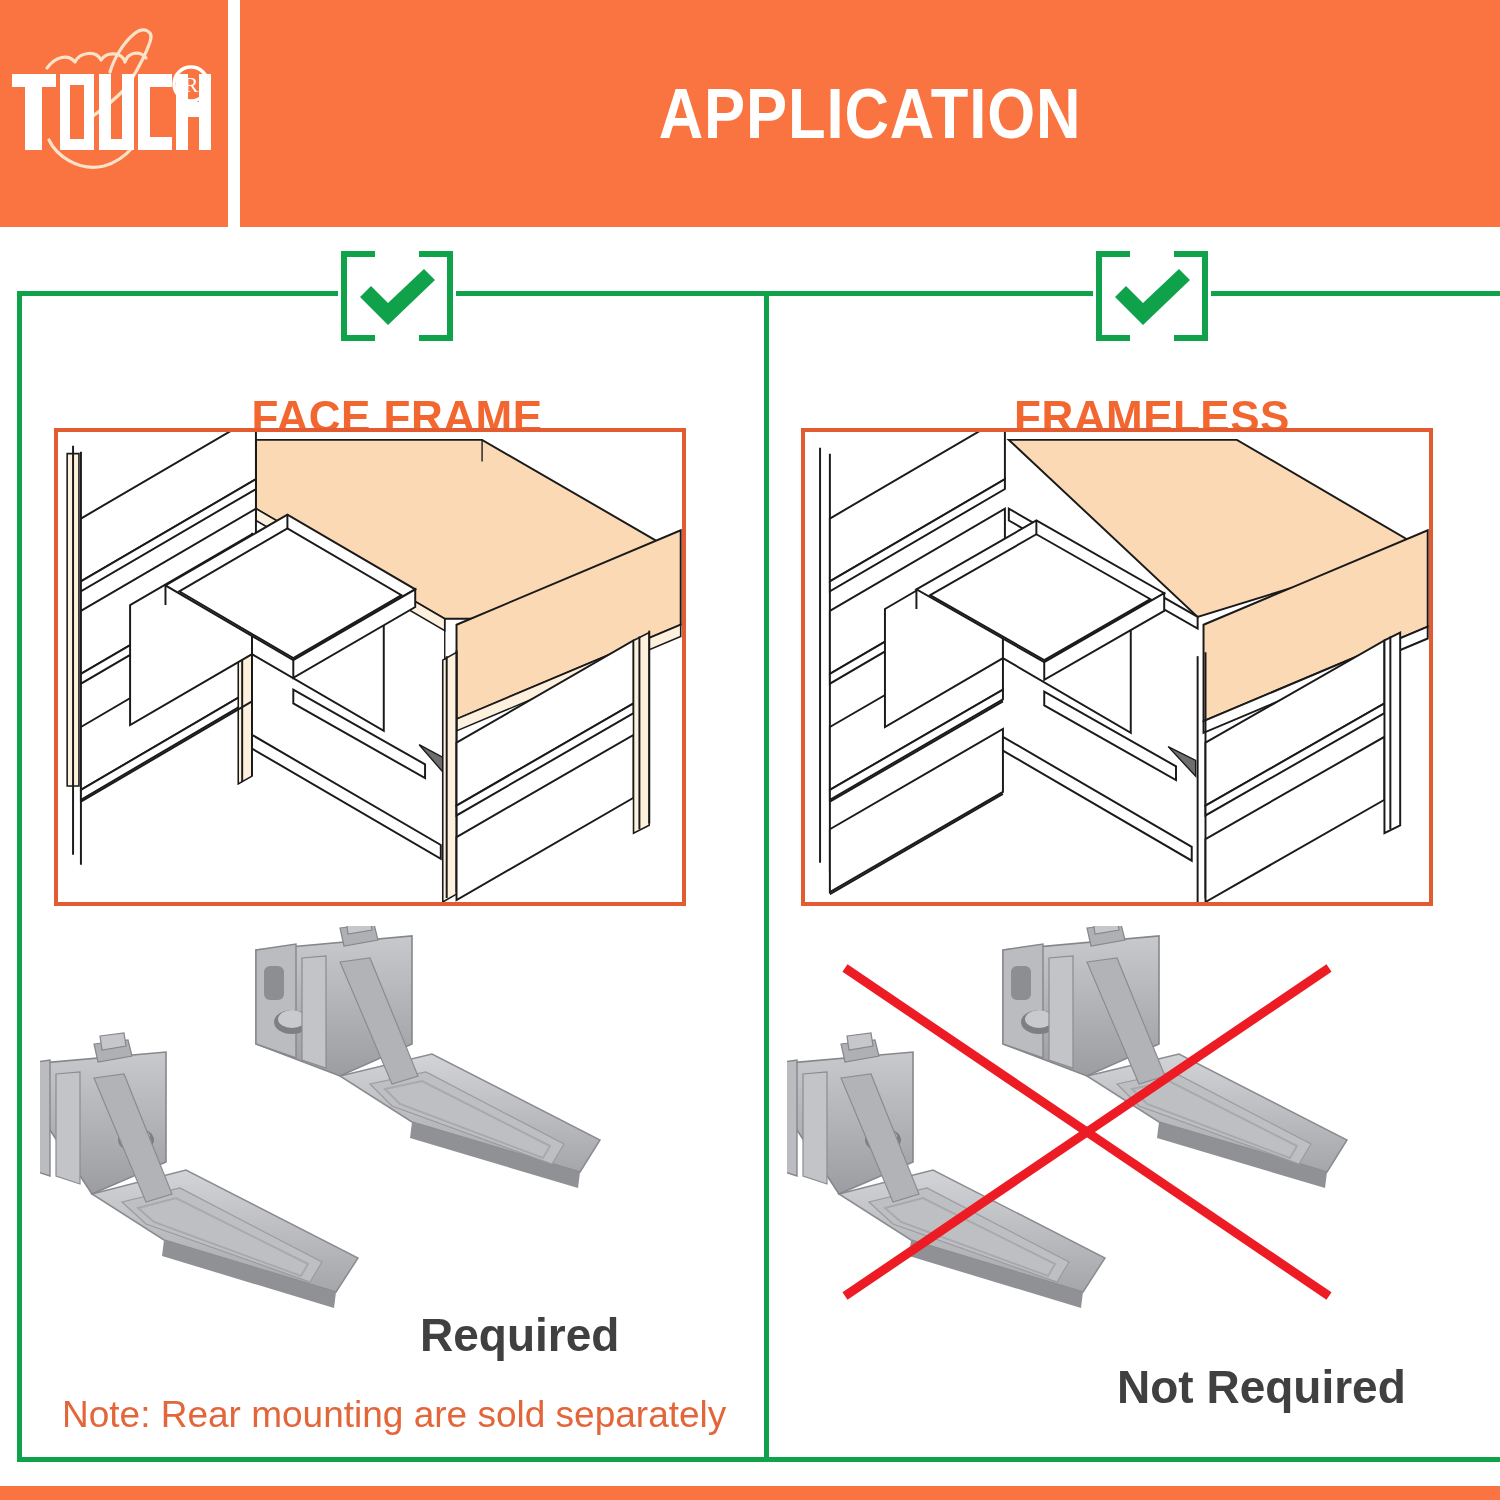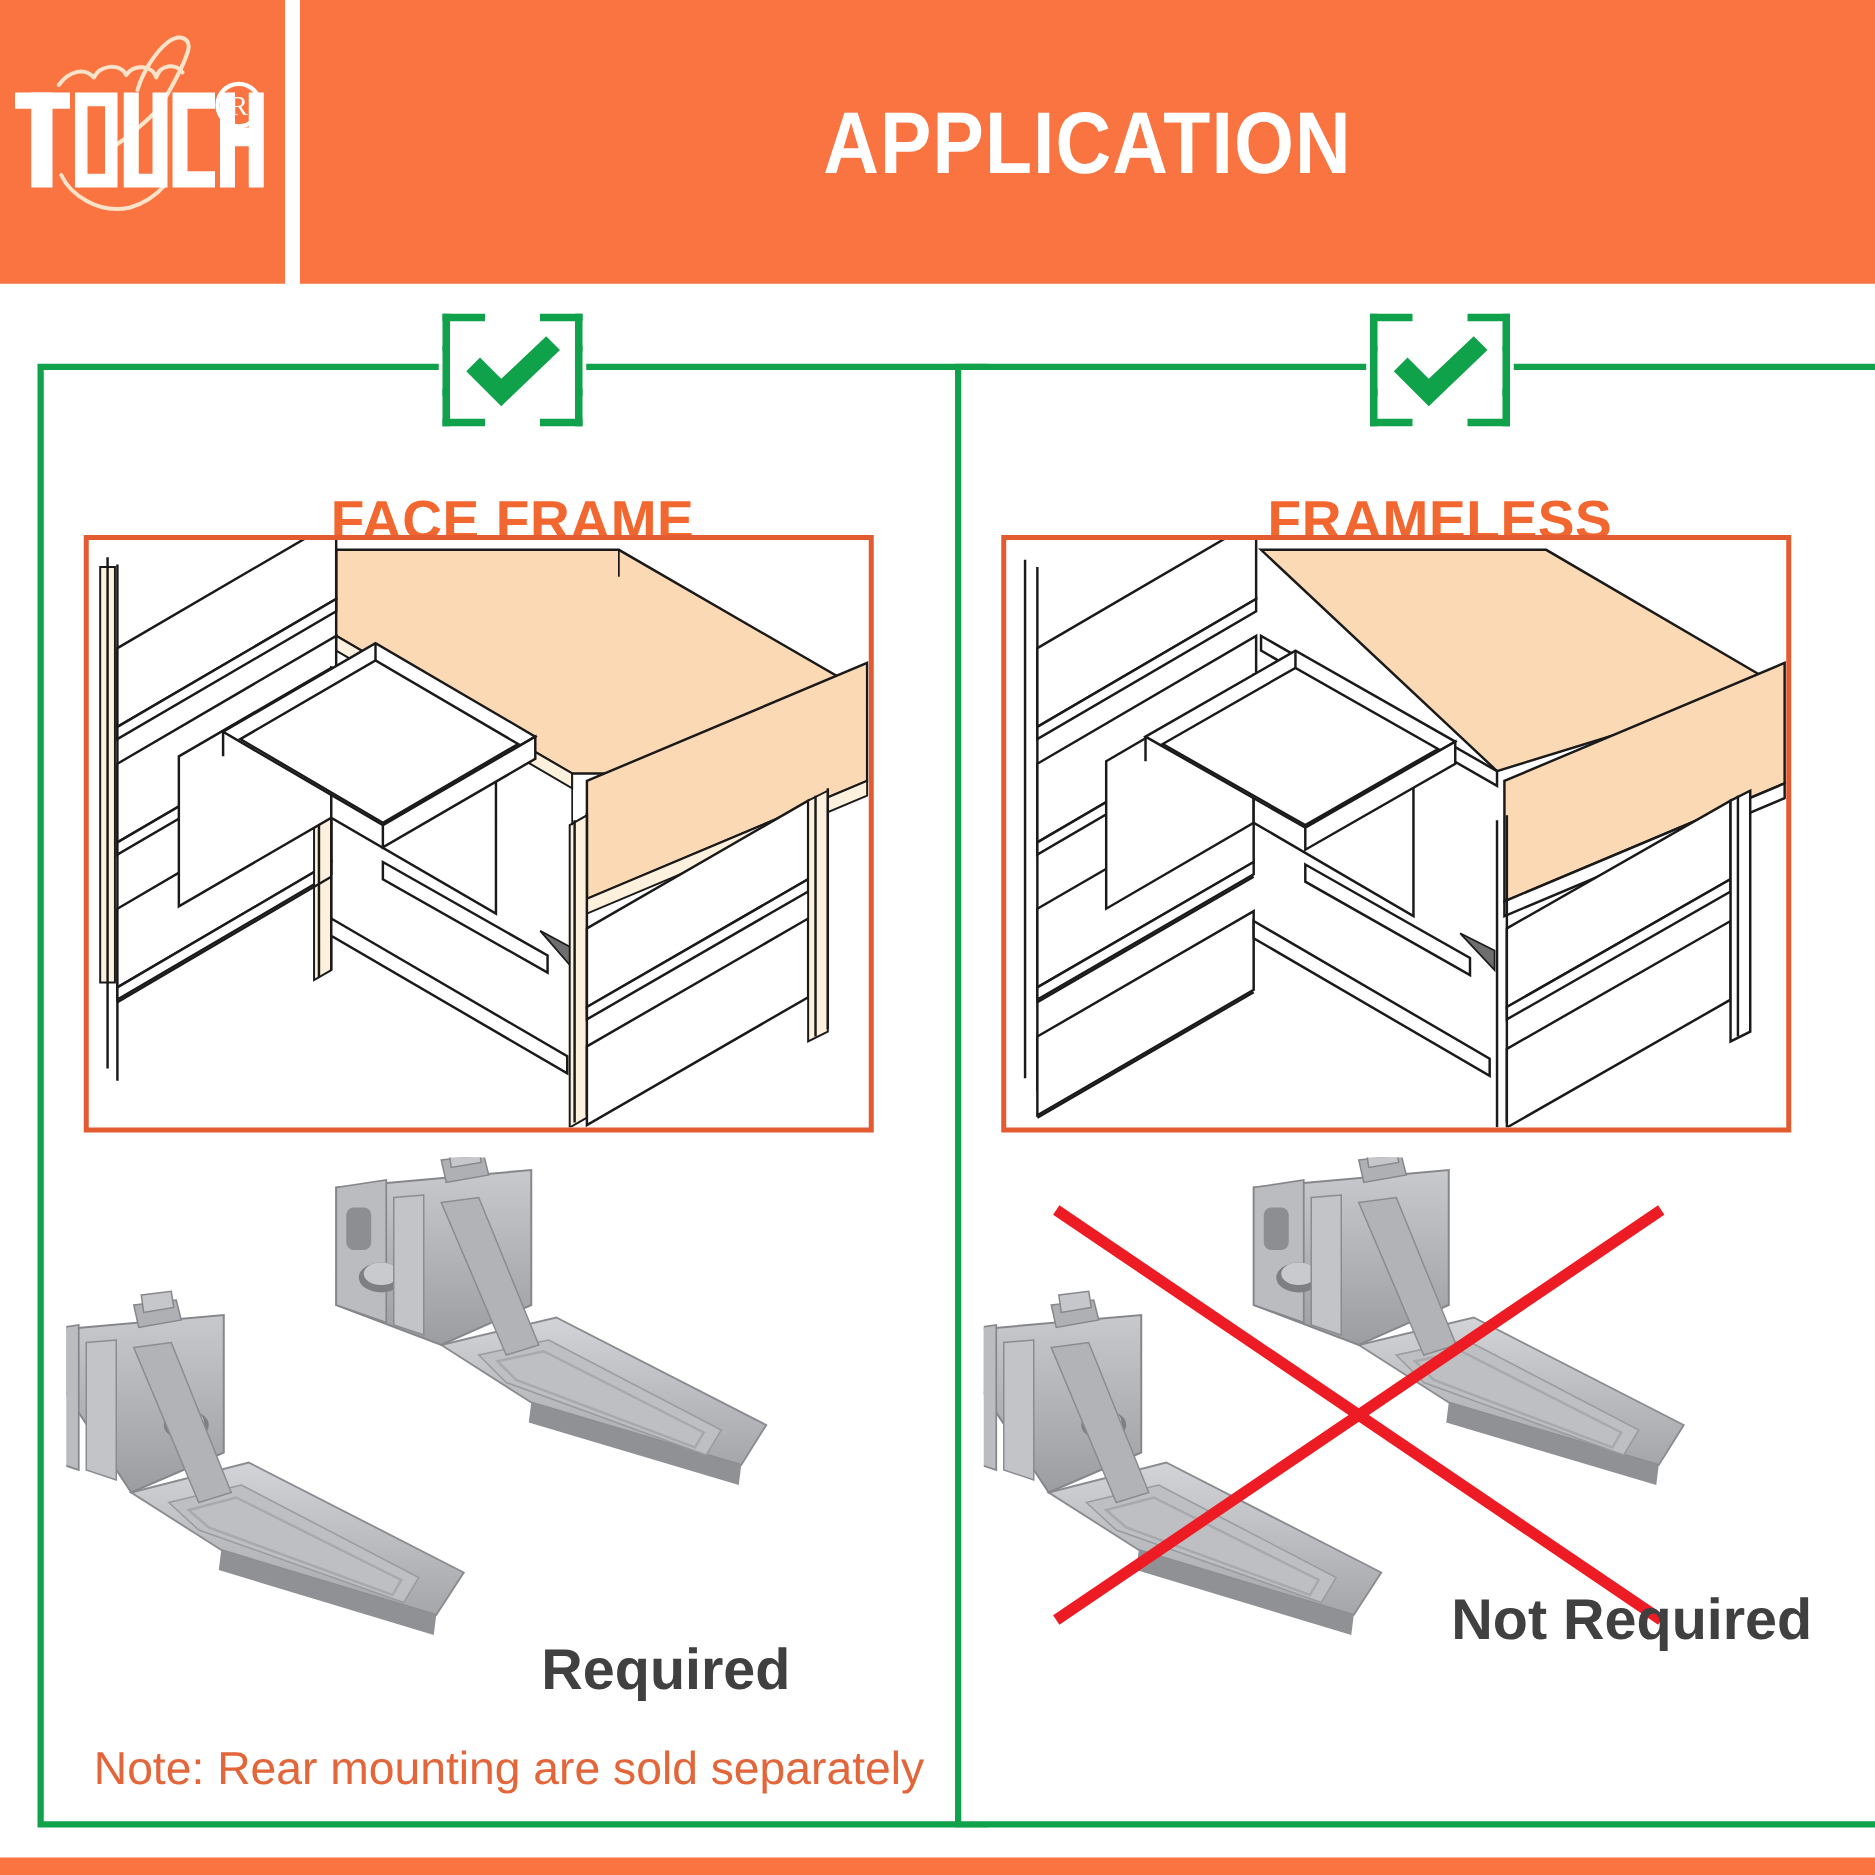--- a/index.html
+++ b/index.html
@@ -31,21 +31,21 @@
   #bottom-bar{
     position:absolute; left:0; top:1486px; width:1500px; height:14px;
     background:#F97440;
   }
 
   
   .panel{
     position:absolute; top:291px; height:1171px;
     border:5px solid #10A14B; background:#ffffff;
   }
-  #panel-face-frame{ left:30px;  width:760px; }
+  #panel-face-frame{ left:17px;  width:760px; }
   #panel-frameless{ left:764px; width:776px; }
 
   
   .panel-notch{
     position:absolute; top:-8px; left:50%; transform:translateX(-50%);
     width:118px; height:12px; background:#ffffff;
   }
 
   
   .check-badge{
@@ -86,21 +86,21 @@
   .bracket-area{
     position:absolute; left:18px; top:630px; width:660px; height:440px;
   }
   .bracket-area svg{ display:block; width:100%; height:100%; }
 
   .req-label{
     position:absolute; font-size:46px; font-weight:bold; color:#404040;
     letter-spacing:0px; white-space:nowrap;
   }
   #label-required{ left:398px; top:1012px; }
-  #label-not-required{ left:348px; top:972px;margin-left:44px; }
+  #label-not-required{ left:348px; top:1064px; }
 
   
   .note-text{
     position:absolute; left:40px; top:1098px; width:620px;
     font-size:37px; color:#E3653A; white-space:nowrap;
   }
 
   
   .red-x{ position:absolute; left:18px; top:630px; width:660px; height:440px; pointer-events:none; }
   .red-x line{ stroke:#ED1C24; stroke-width:9; }

